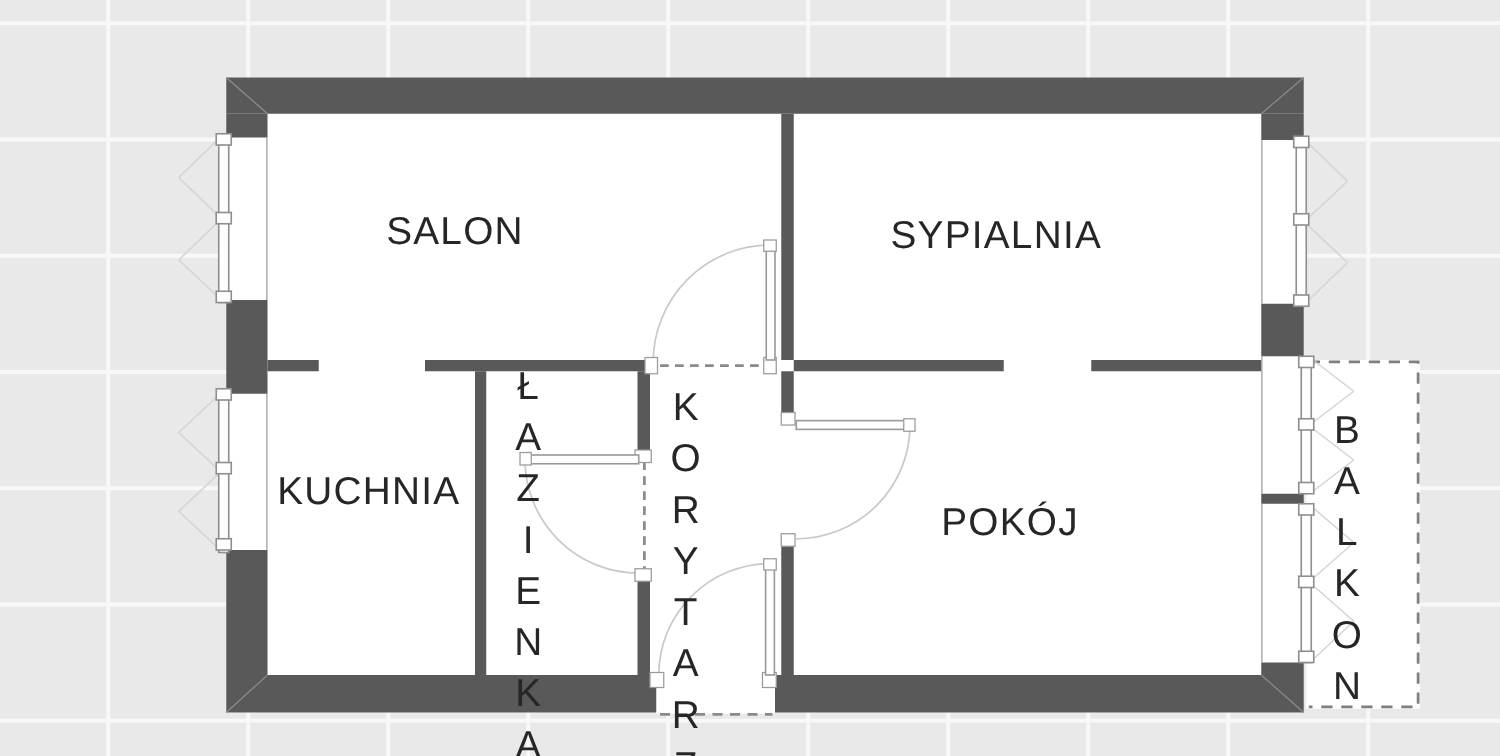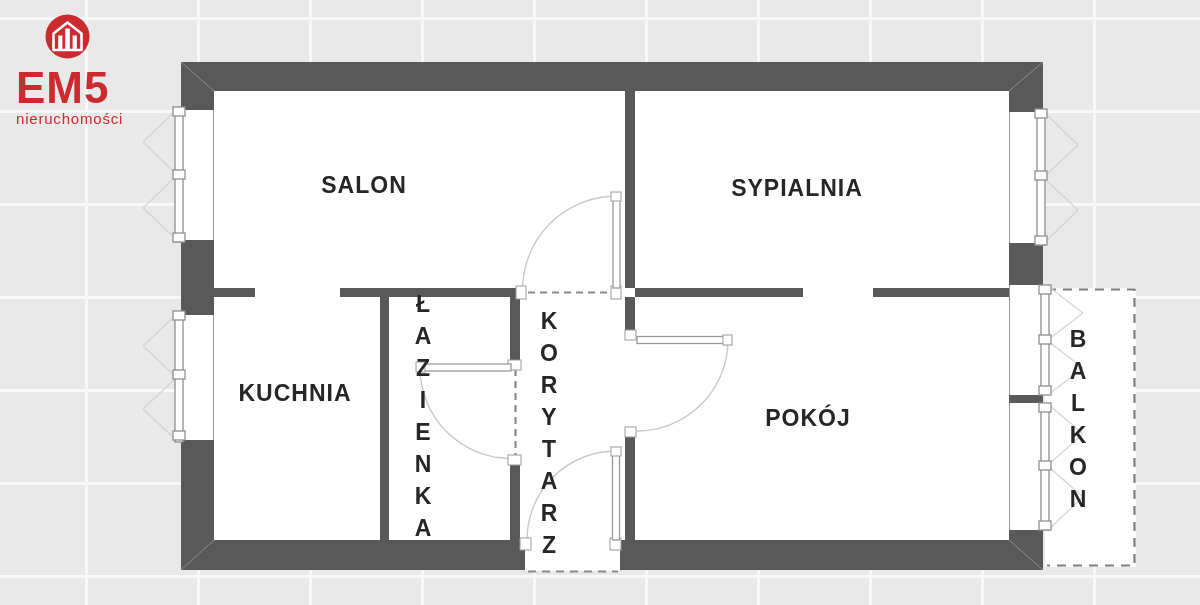--- a/index.html
+++ b/index.html
@@ -8,21 +8,21 @@
     background-color:#e9e9e9;
     background-image:
       linear-gradient(to right, #f8f8f8 0 3px, transparent 3px 100%),
       linear-gradient(to bottom, #f8f8f8 0 3px, transparent 3px 100%);
     background-size:112px 100%, 100% 93px;
     background-position:85px 0, 0 17px;
     font-family:"Liberation Sans", sans-serif;
   }
   .plan-svg{position:absolute;left:0;top:0;}
   .room-label{
-    position:absolute;font-weight:bold;font-size:23px;line-height:26px;
+    position:absolute;font-weight:normal;font-size:31px;line-height:26px;
     color:#262626;text-align:center;letter-spacing:1px;white-space:nowrap;
   }
   .room-label.vertical{
     writing-mode:vertical-rl;text-orientation:upright;
     letter-spacing:6px;line-height:23px;text-align:left;
   }
   .logo{position:absolute;left:0;top:0;width:140px;height:135px;}
   .logo-circle{position:absolute;left:45px;top:14px;width:45px;height:45px;}
   .logo-title{
     position:absolute;left:16px;top:66px;
@@ -178,25 +178,14 @@
   <div class="room-label" style="left:697px;top:175px;width:200px;">SYPIALNIA</div>
 
   <div class="room-label vertical" style="left:411px;top:291px;">ŁAZIENKA</div>
 
   <div class="room-label vertical" style="left:537px;top:308px;">KORYTARZ</div>
 
   <div class="room-label" style="left:708px;top:405px;width:200px;">POKÓJ</div>
 
   <div class="room-label vertical" style="left:1066px;top:326px;">BALKON</div>
 
-  <div class="logo">
-    <svg class="logo-circle" viewBox="0 0 45 45">
-      <circle cx="22.5" cy="22.5" r="22" fill="#cb2a2e"></circle>
-      <path d="M22.5 8.5 L36.5 19.5 V36 H8.5 V19.5 Z" fill="none" stroke="#ffffff" stroke-width="2.6" stroke-linejoin="round"></path>
-      <rect x="13.2" y="21.5" width="4.2" height="14.5" fill="#ffffff"></rect>
-      <rect x="20.2" y="14.5" width="4.6" height="21.5" fill="#ffffff"></rect>
-      <rect x="27.6" y="21.5" width="4.2" height="14.5" fill="#ffffff"></rect>
-    </svg>
-    <div class="logo-title">EM5</div>
-    <div class="logo-subtitle">nieruchomości</div>
-  </div>
 
 </div>
 
 </body></html>

